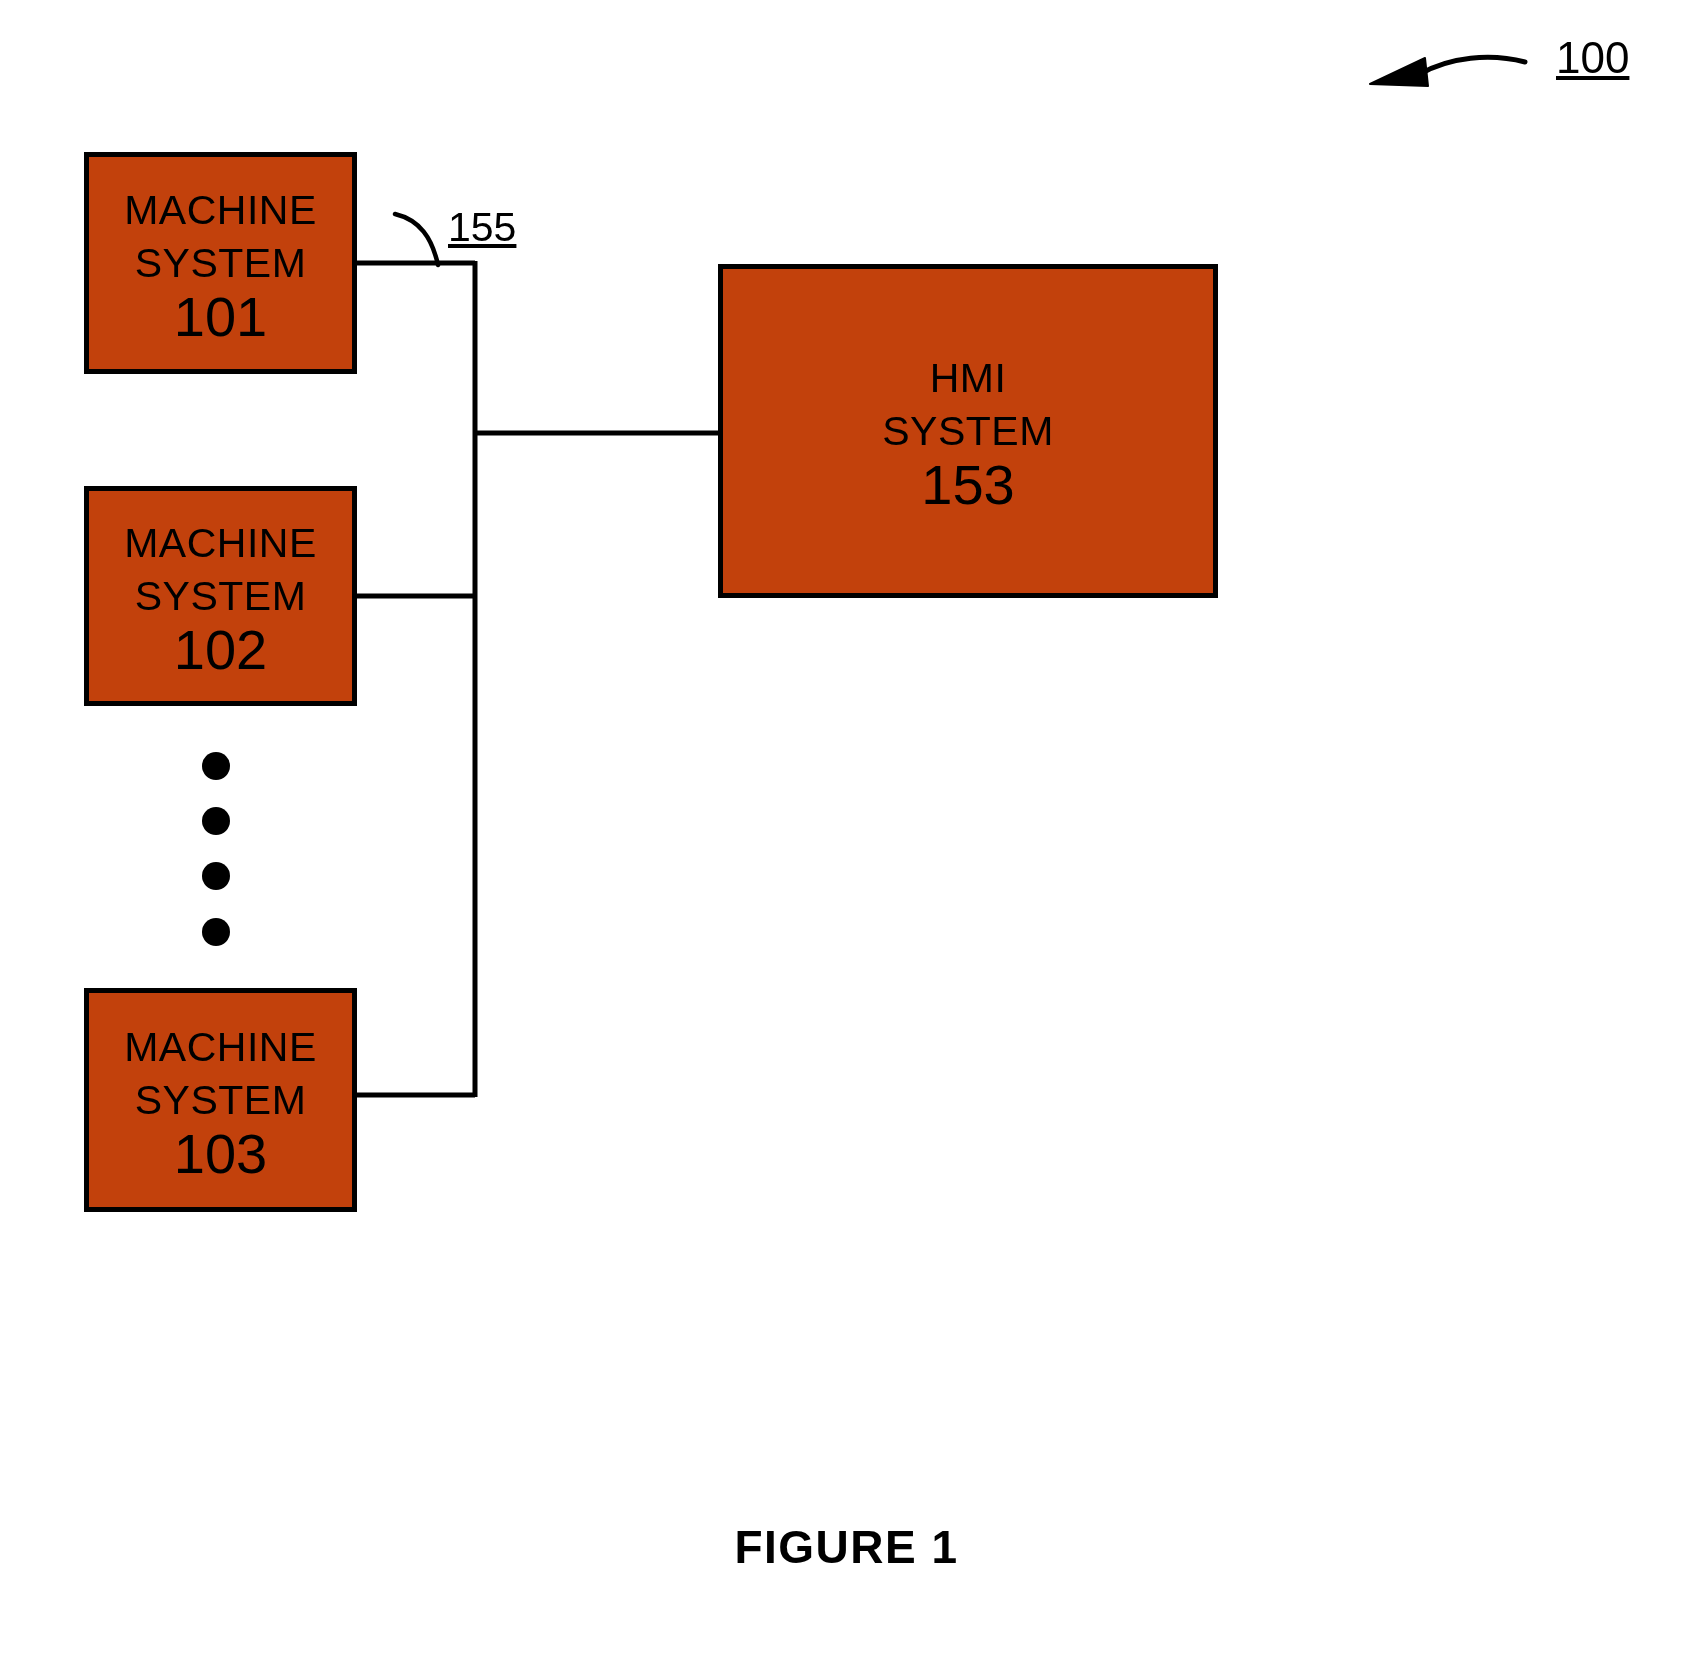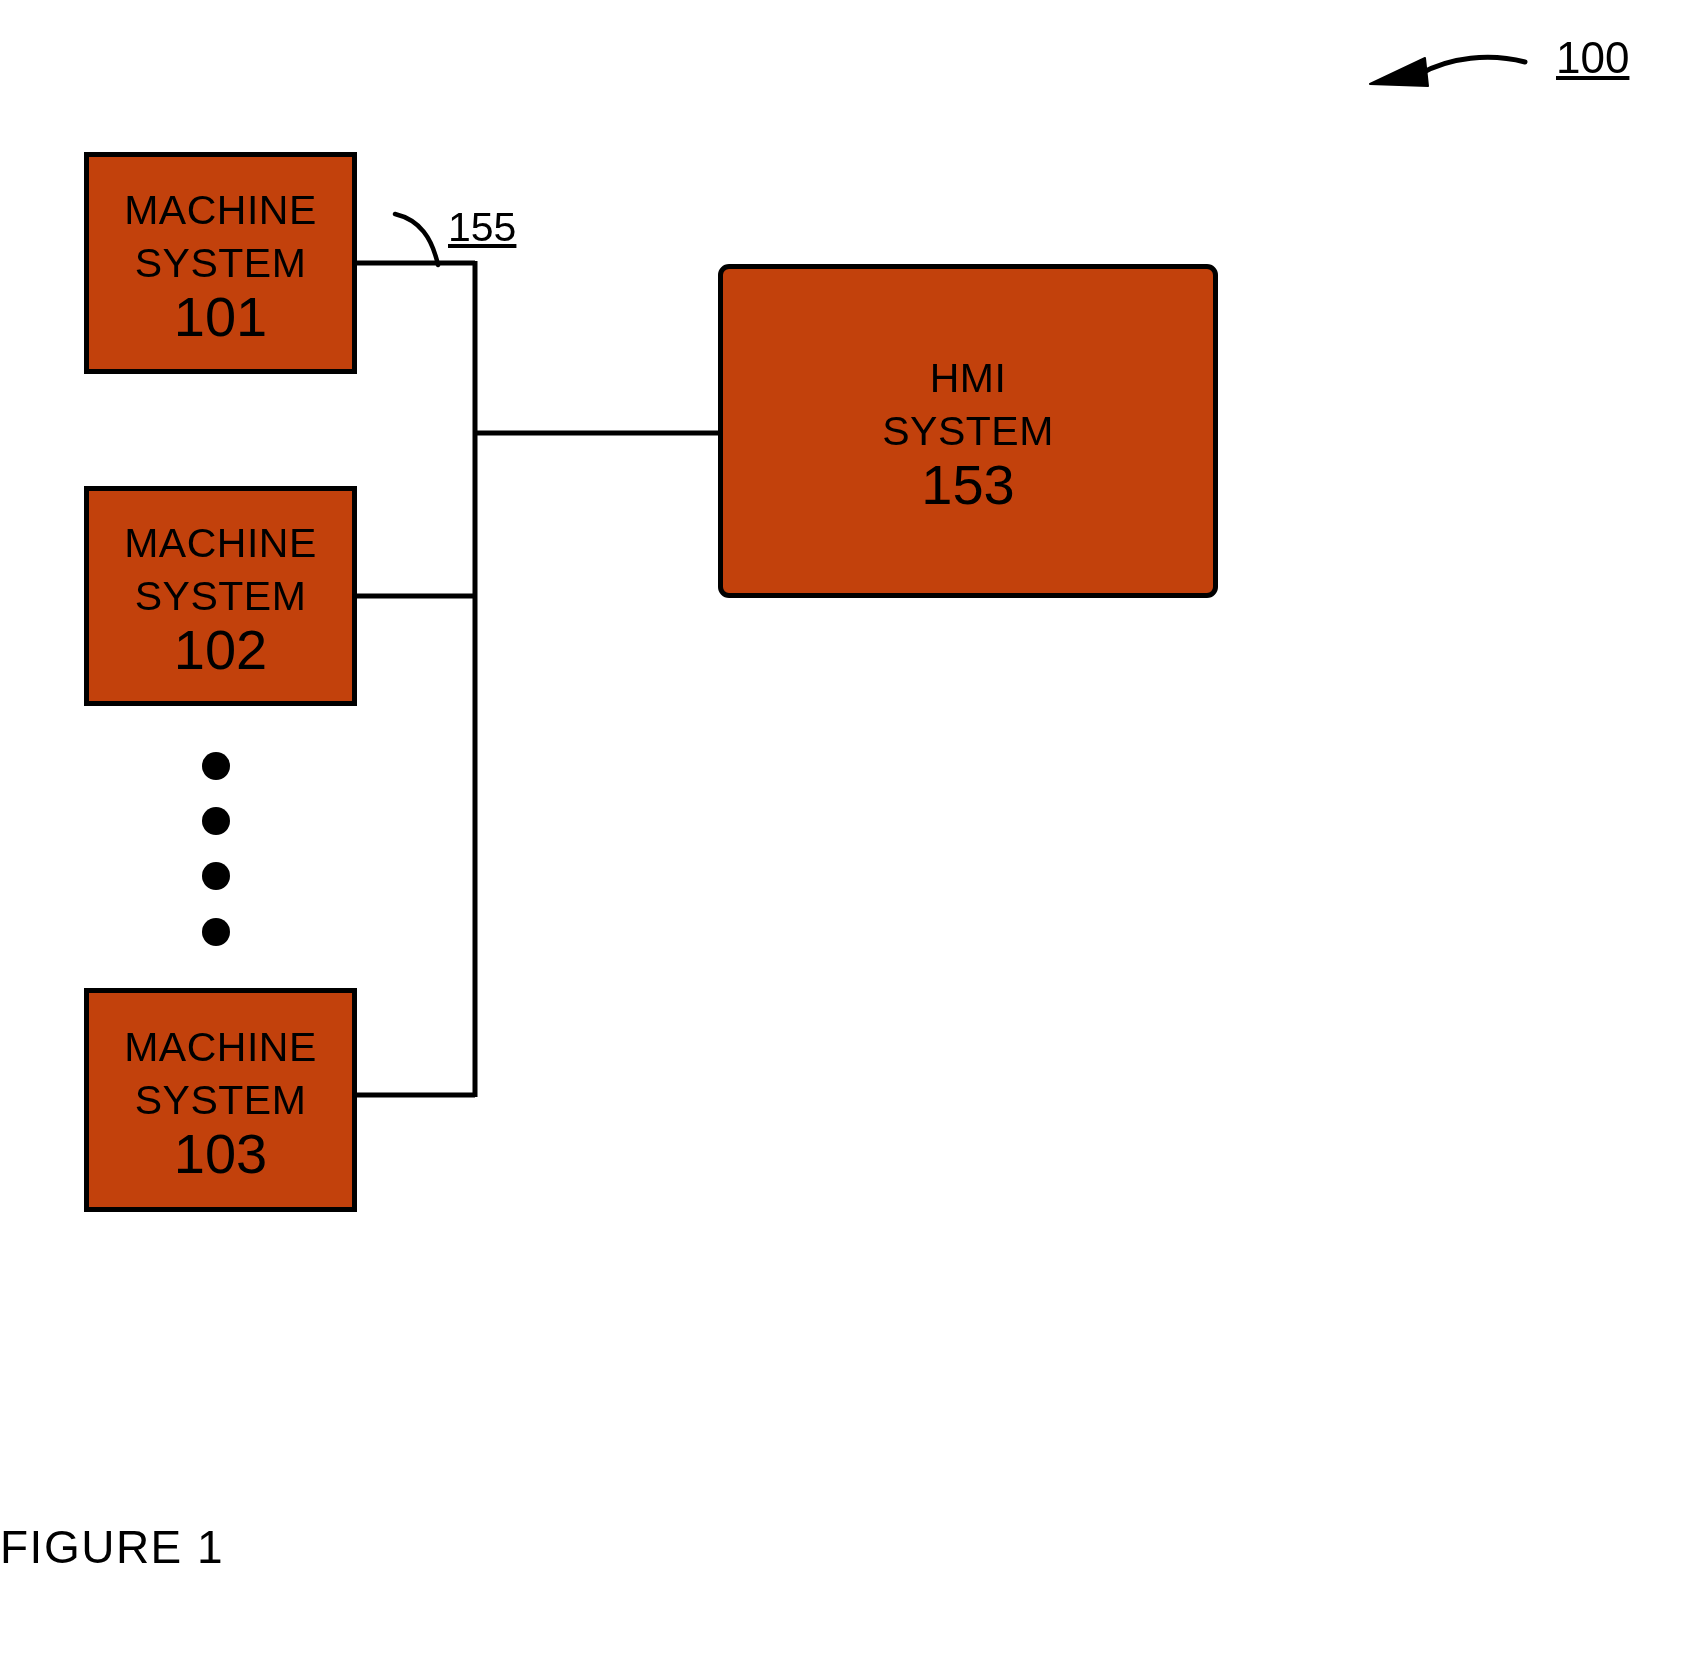--- a/index.html
+++ b/index.html
@@ -56,23 +56,23 @@
     line-height: 44px;
     white-space: nowrap;
     text-decoration: underline;
   }
   #label-100 {
     font-size: 44px;
   }
   .fig-caption {
     position: absolute;
     width: 100%;
-    text-align: left;
+    text-align: center;
     font-size: 46px;
-    font-weight: normal;
+    font-weight: bold;
     letter-spacing: 1.5px;
     white-space: nowrap;
   }
 </style>
 </head>
 <body>
 
 <div id="figure-root">
 
   <svg id="figure-svg" viewBox="0 0 1693 1674">
@@ -109,21 +109,21 @@
     <div class="node-line">SYSTEM</div>
     <div class="node-ref">102</div>
   </div>
 
   <div class="node-box" style="left:84px; top:988px; width:273px; height:224px;">
     <div class="node-line">MACHINE</div>
     <div class="node-line">SYSTEM</div>
     <div class="node-ref">103</div>
   </div>
 
-  <div class="node-box" style="left:718px; top:264px; width:500px; height:334px;border-radius:11px;">
+  <div class="node-box" style="left:718px; top:264px; width:500px; height:334px;">
     <div class="node-line">HMI</div>
     <div class="node-line">SYSTEM</div>
     <div class="node-ref">153</div>
   </div>
 
   <div class="lead-label" id="label-105" style="left:448px; top:205px;">155</div>
 
   <div class="lead-label" id="label-100" style="left:1556px; top:36px;">100</div>
 
   <div class="fig-caption" style="left:0; top:1520px;">FIGURE 1</div>

